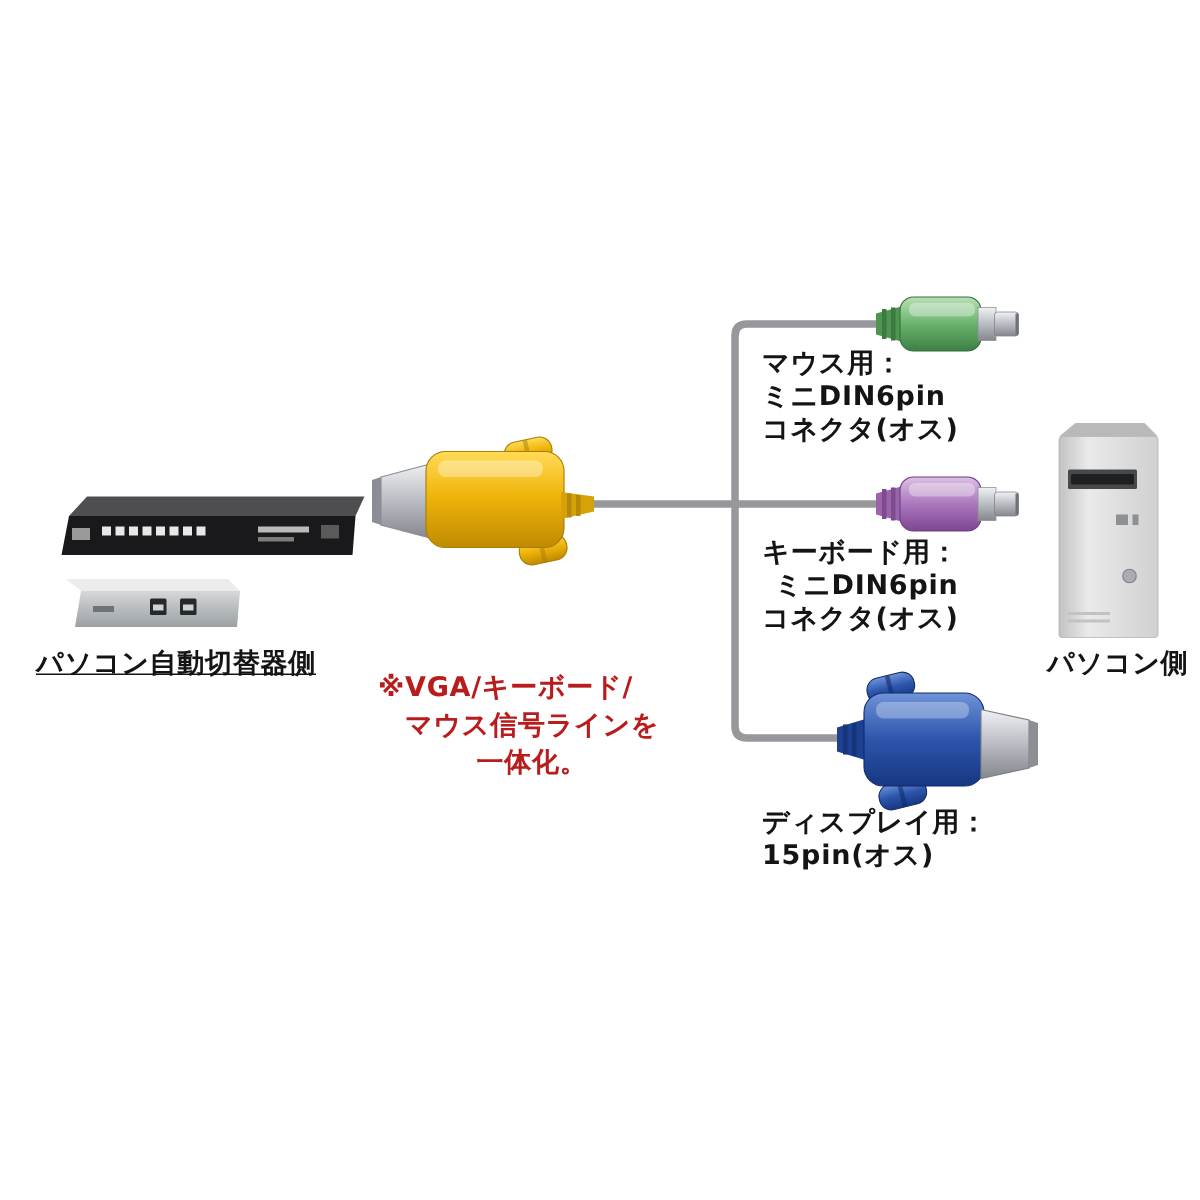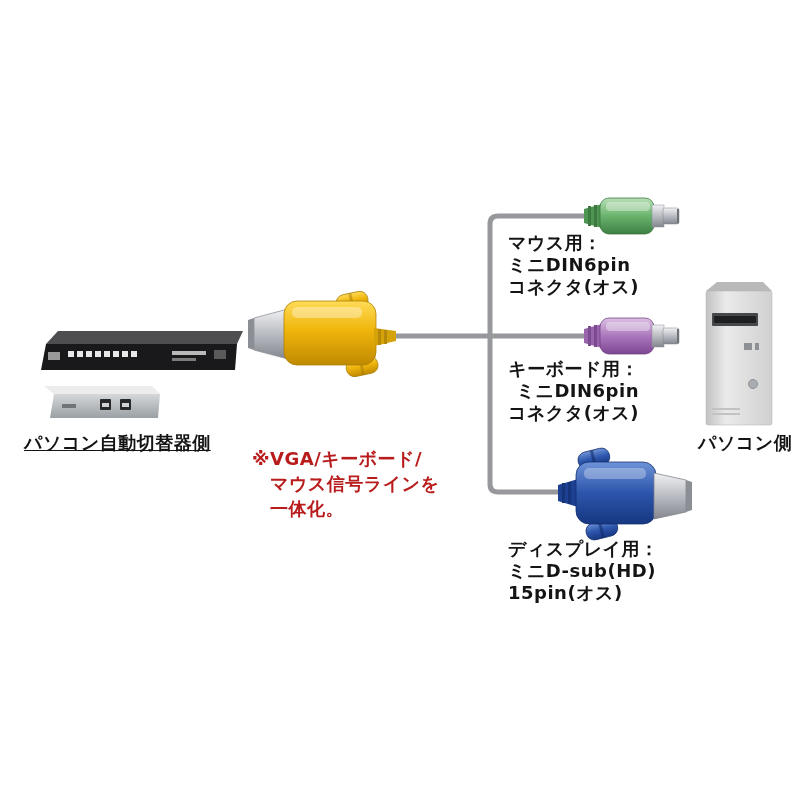--- a/index.html
+++ b/index.html
@@ -5,21 +5,21 @@
   html,body { margin:0; padding:0; background:#fff; }
   .canvas {
     position:relative; width:800px; height:800px; background:#ffffff; overflow:hidden;
     font-family:"DejaVu Sans","Liberation Sans",sans-serif;
   }
   .canvas svg { position:absolute; left:0; top:0; }
   .label {
     position:absolute; font-weight:bold; font-size:18px; line-height:22px;
     color:#141414; white-space:nowrap; letter-spacing:0.5px;
   }
-  .label .indent { padding-left:18px; }
+  .label .indent { padding-left:18px;text-align:center; }
   .note { color:#b91c1c; }
 </style>
 </head>
 <body>
 
 <div class="canvas">
 
   <svg width="800" height="800" viewBox="0 0 800 800">
     <defs>
       <linearGradient id="gYellow" x1="0" y1="0" x2="0" y2="1">
@@ -182,17 +182,16 @@
   </div>
 
   <div class="label" style="left:508px; top:358px;text-align:right;">
     <div>キーボード用：</div>
     <div>ミニDIN6pin</div>
     <div>コネクタ(オス)</div>
   </div>
 
   <div class="label" style="left:508px; top:538px;">
     <div>ディスプレイ用：</div>
-    <div>ミニD-sub(HD)</div>
     <div>15pin(オス)</div>
   </div>
 
 </div>
 
 </body></html>

